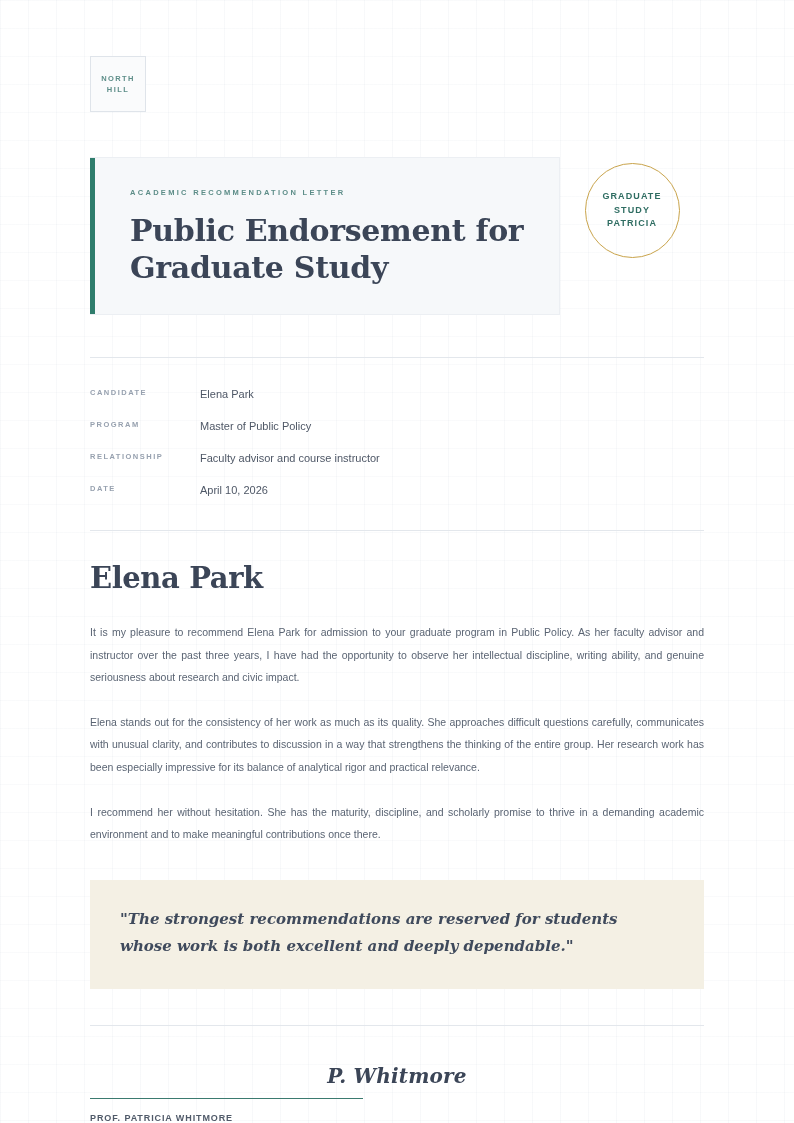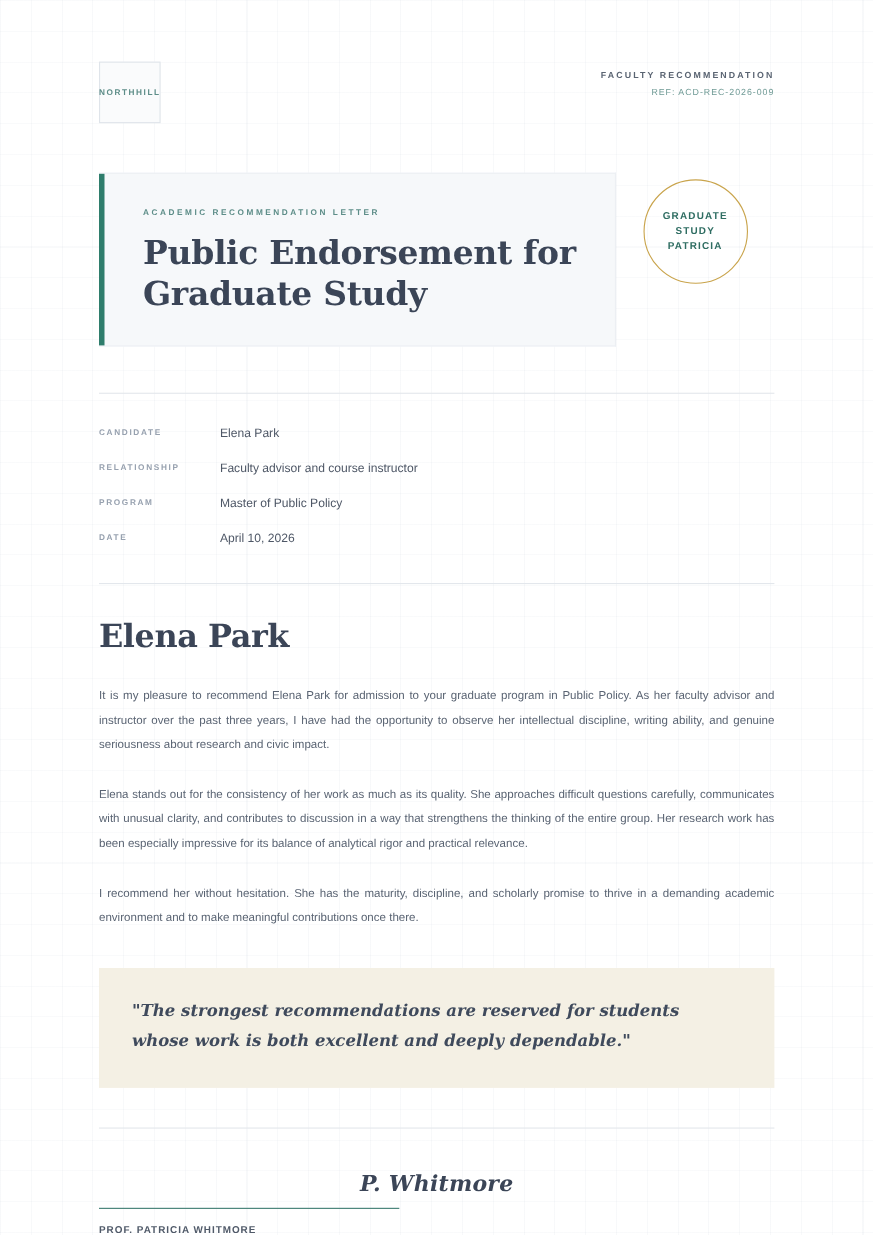--- a/index.html
+++ b/index.html
@@ -38,21 +38,21 @@
     align-items: flex-start;
     justify-content: space-between;
     padding-top: 56px;
   }
   .logo-mark {
     width: 56px;
     height: 56px;
     border: 1px solid #dfe4ea;
     background: #fafbfc;
     display: flex;
-    flex-direction: row;
+    flex-direction: column;
     align-items: center;
     justify-content: center;
     line-height: 1.5;
   }
   .logo-line {
     font-size: 7.5px;
     letter-spacing: 1.4px;
     font-weight: 700;
     color: #5d8d88;
   }
@@ -235,24 +235,20 @@
 
 <div class="page-texture"></div>
 
 <div class="page">
 
   <div class="doc-header">
     <div class="logo-mark">
       <div class="logo-line">NORTH</div>
       <div class="logo-line">HILL</div>
     </div>
-    <div class="header-right">
-      <div class="header-kicker">FACULTY RECOMMENDATION</div>
-      <div class="header-ref">REF: ACD-REC-2026-009</div>
-    </div>
   </div>
 
   <div class="title-row">
     <div class="title-banner">
       <div class="eyebrow">ACADEMIC RECOMMENDATION LETTER</div>
       <div class="doc-title">
         <span>Public Endorsement for</span><br>
         <span>Graduate Study</span>
       </div>
     </div>
@@ -266,26 +262,26 @@
   </div>
 
   <hr class="rule rule-meta">
 
   <div class="meta-list">
     <div class="meta-row">
       <div class="meta-label">CANDIDATE</div>
       <div class="meta-value">Elena Park</div>
     </div>
     <div class="meta-row">
+      <div class="meta-label">PROGRAM</div>
+      <div class="meta-value">Master of Public Policy</div>
+    </div>
+    <div class="meta-row">
       <div class="meta-label">RELATIONSHIP</div>
       <div class="meta-value">Faculty advisor and course instructor</div>
-    </div>
-    <div class="meta-row">
-      <div class="meta-label">PROGRAM</div>
-      <div class="meta-value">Master of Public Policy</div>
     </div>
     <div class="meta-row">
       <div class="meta-label">DATE</div>
       <div class="meta-value">April 10, 2026</div>
     </div>
   </div>
 
   <hr class="rule rule-after-meta">
 
   <div class="recipient-name">Elena Park</div>

